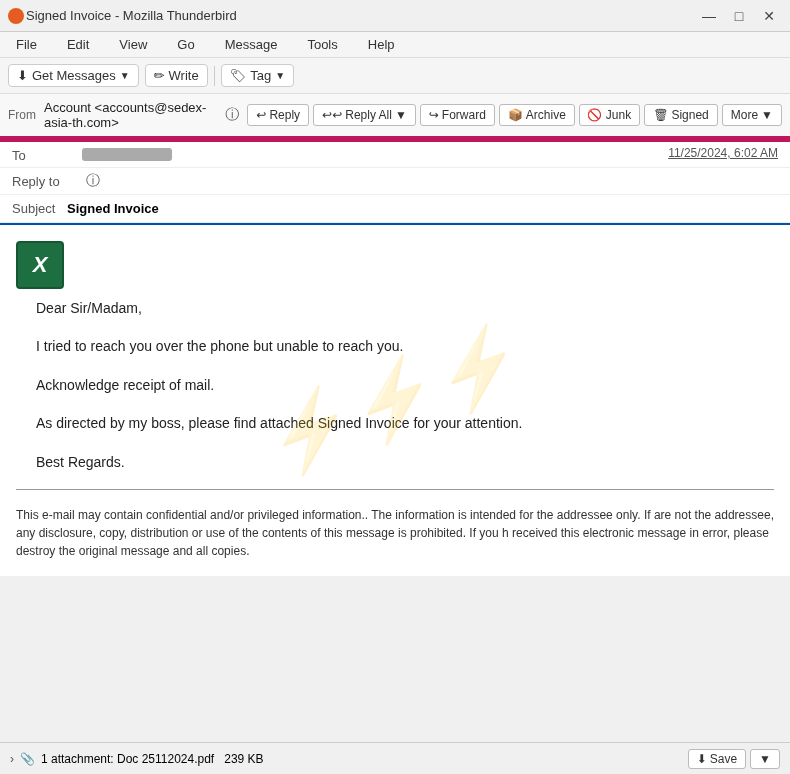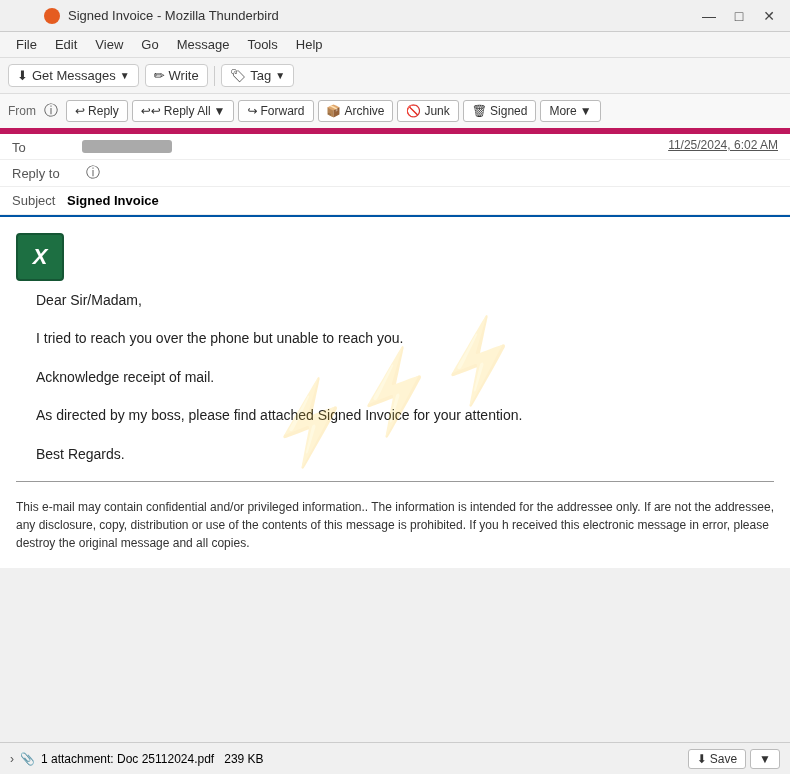--- a/index.html
+++ b/index.html
@@ -6,30 +6,30 @@
     body { font-family: 'Segoe UI', Arial, sans-serif; font-size: 13px; background: #f0f0f0; width: 790px; height: 774px; overflow: hidden; }
 
     
     .title-bar {
       background: #f0f0f0;
       display: flex; align-items: center; justify-content: space-between;
       padding: 6px 8px;
       border-bottom: 1px solid #ccc;
       height: 32px;
     }
-    .title-bar-left { display: flex; align-items: center; gap: 8px; margin-left: 36px; }
+    .title-bar-left { display: flex; align-items: center; gap: 2px; }
     .title-bar-icon { width: 16px; height: 16px; background: #e55c20; border-radius: 50%; display: inline-block; }
     .title-bar-title { font-size: 13px; color: #333; }
     .title-bar-controls { display: flex; gap: 4px; }
     .title-bar-btn { width: 26px; height: 22px; border: none; background: transparent; cursor: pointer; font-size: 14px; display: flex; align-items: center; justify-content: center; color: #444; }
 
     
     .menu-bar {
       background: #f5f5f5;
-      display: flex; align-items: center; gap: 2px;
+      display: flex; align-items: center; gap: 14px;
       padding: 2px 8px;
       border-bottom: 1px solid #ddd;
       height: 26px;
     }
     .menu-item { padding: 2px 8px; font-size: 13px; cursor: pointer; color: #333; border-radius: 3px; }
 
     
     .toolbar {
       background: #f5f5f5;
       display: flex; align-items: center; gap: 6px;
@@ -217,20 +217,21 @@
     <span class="arrow">▼</span>
   </button>
 </div>
 
 <div class="main-content">
 
   <div class="email-header">
 
     <div class="email-toolbar">
       <span class="from-label">From</span>
+      <span style="font-size:13px; flex:1; color:#222;">Account &lt;accounts@sedex-asia-th.com&gt;</span>
       <span style="font-size:14px; color:#555; margin-right:4px; cursor:pointer;">ⓘ</span>
 
       <button class="email-toolbar-btn">
         <span>↩</span>
         <span>Reply</span>
       </button>
       <button class="email-toolbar-btn">
         <span>↩↩</span>
         <span>Reply All</span>
         <span class="arrow">▼</span>

